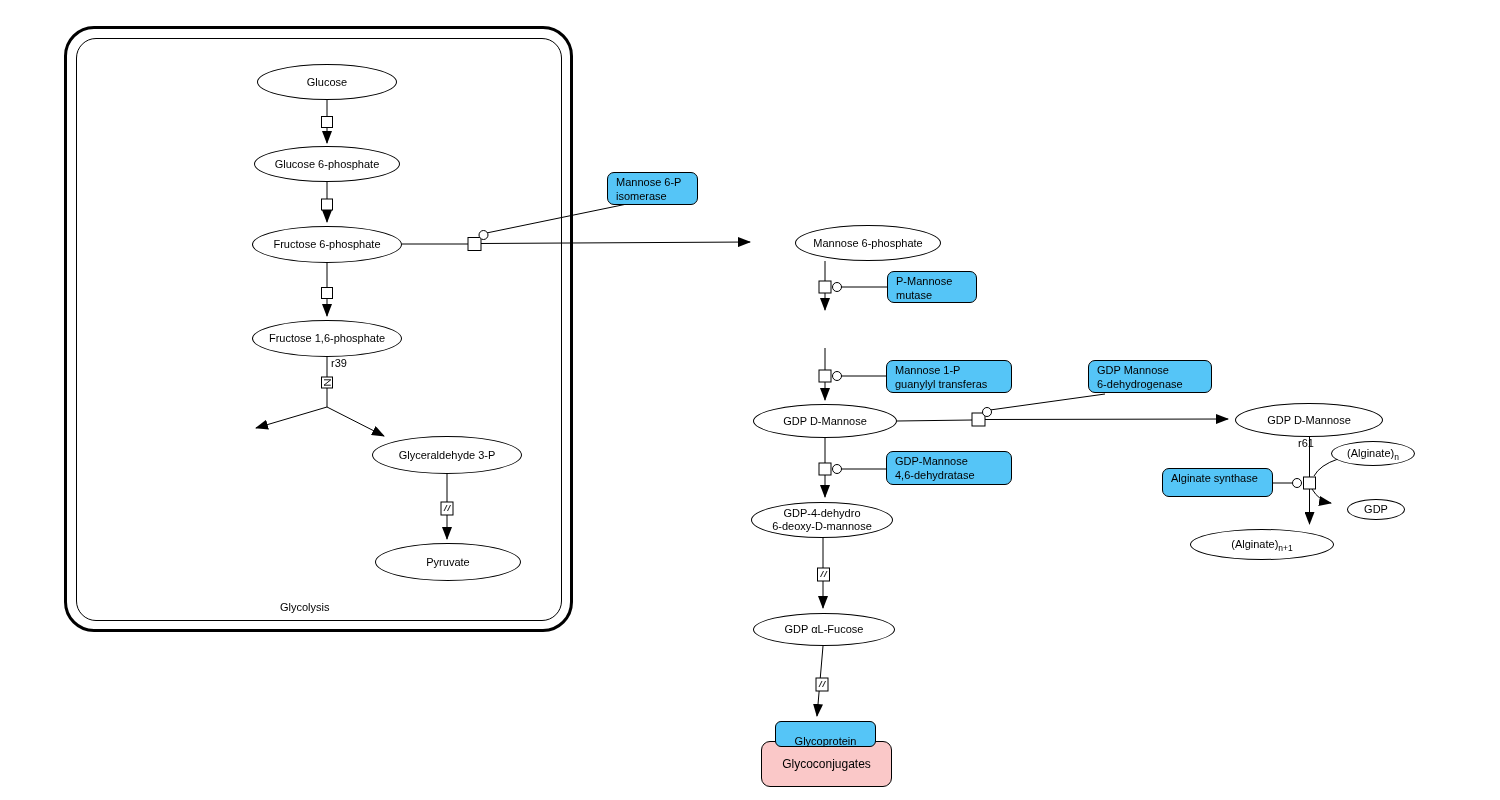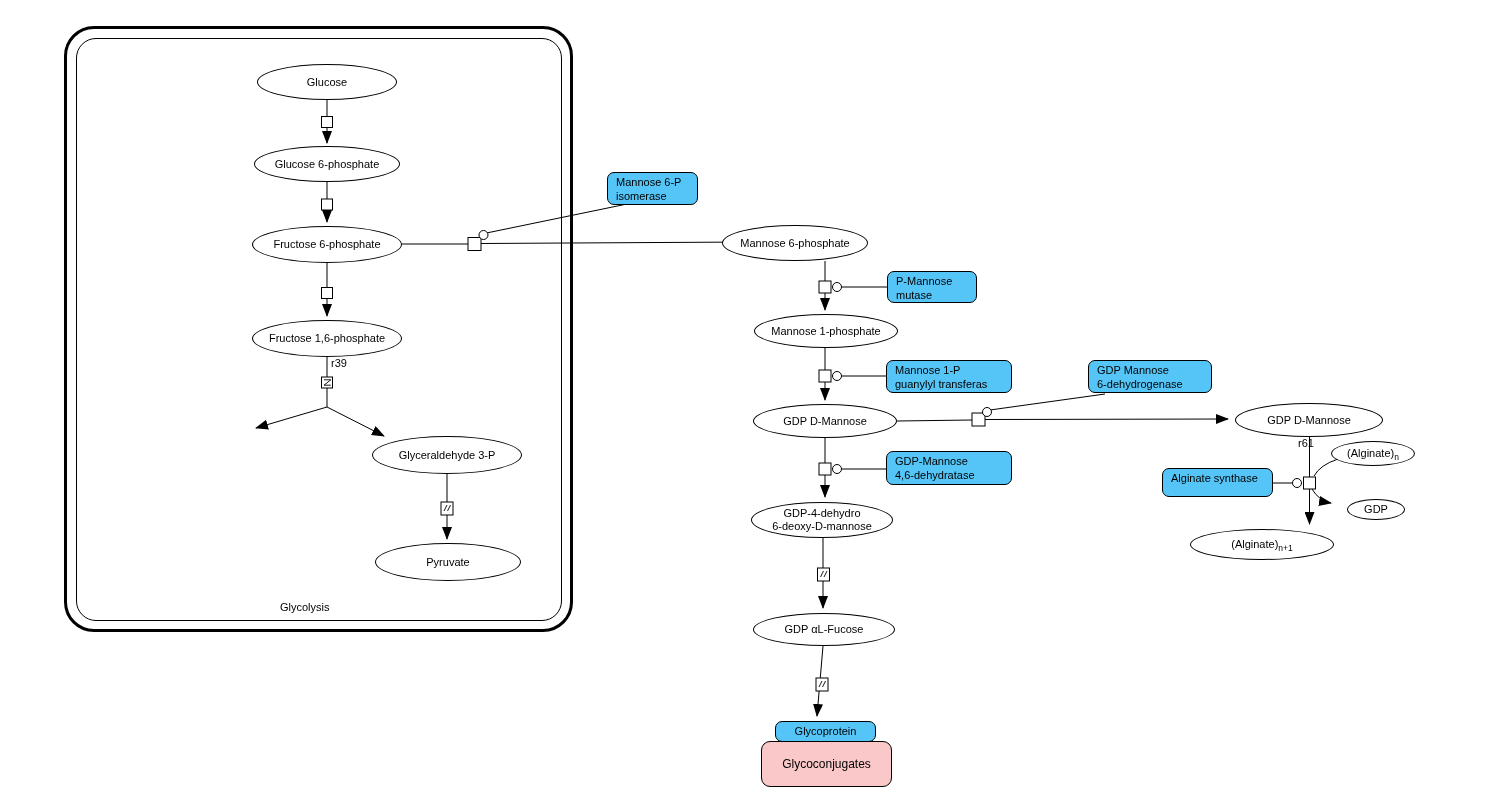--- a/index.html
+++ b/index.html
@@ -31,21 +31,21 @@
   .enzyme{
     position:absolute;background:var(--enzyme-fill);border:1.5px solid var(--line-color);
     border-radius:7px;font-size:11px;line-height:1.3;padding:2px 4px 10px 8px;
     box-sizing:border-box;z-index:3;white-space:nowrap;
   }
   .conjugate{
     position:absolute;background:var(--conjugate-fill);border:1.5px solid var(--line-color);
     border-radius:9px;font-size:12px;display:flex;align-items:center;justify-content:center;
     box-sizing:border-box;z-index:2;
   }
-  .enzyme.ontop{z-index:4;display:flex;align-items:center;justify-content:center;padding:0;}
+  .enzyme.ontop{z-index:4;display:flex;justify-content:center;padding:12px;border-radius:6px;}
   .floatlabel{position:absolute;font-size:11px;z-index:4;background:transparent;}
   #edges{position:absolute;left:0;top:0;z-index:1;}
   .edge{stroke:var(--line-color);stroke-width:1;fill:none;}
   .pnode{fill:var(--node-fill);stroke:var(--line-color);stroke-width:1;}
   .mcirc{fill:var(--node-fill);stroke:var(--line-color);stroke-width:1;}
   #ah path{fill:var(--line-color);}
 </style>
 </head>
 <body>
 
@@ -168,25 +168,22 @@
   </div>
   <div class="species" style="left:252px;top:320px;width:150px;height:37px;">
     <span>Fructose 1,6-phosphate</span>
   </div>
   <div class="species" style="left:372px;top:436px;width:150px;height:38px;">
     <span>Glyceraldehyde 3-P</span>
   </div>
   <div class="species" style="left:375px;top:543px;width:146px;height:38px;">
     <span>Pyruvate</span>
   </div>
-  <div class="species" style="left:722px;top:225px;width:146px;height:36px;">
+  <div class="species" style="left:795px;top:225px;width:146px;height:36px;">
     <span>Mannose 6-phosphate</span>
-  </div>
-  <div class="species" style="left:754px;top:314px;width:144px;height:34px;">
-    <span>Mannose 1-phosphate</span>
   </div>
   <div class="species" style="left:753px;top:404px;width:144px;height:34px;">
     <span>GDP D-Mannose</span>
   </div>
   <div class="species" style="left:751px;top:502px;width:142px;height:36px;">
     <span class="stack">
       <span>GDP-4-dehydro</span>
       <span>6-deoxy-D-mannose</span>
     </span>
   </div>

